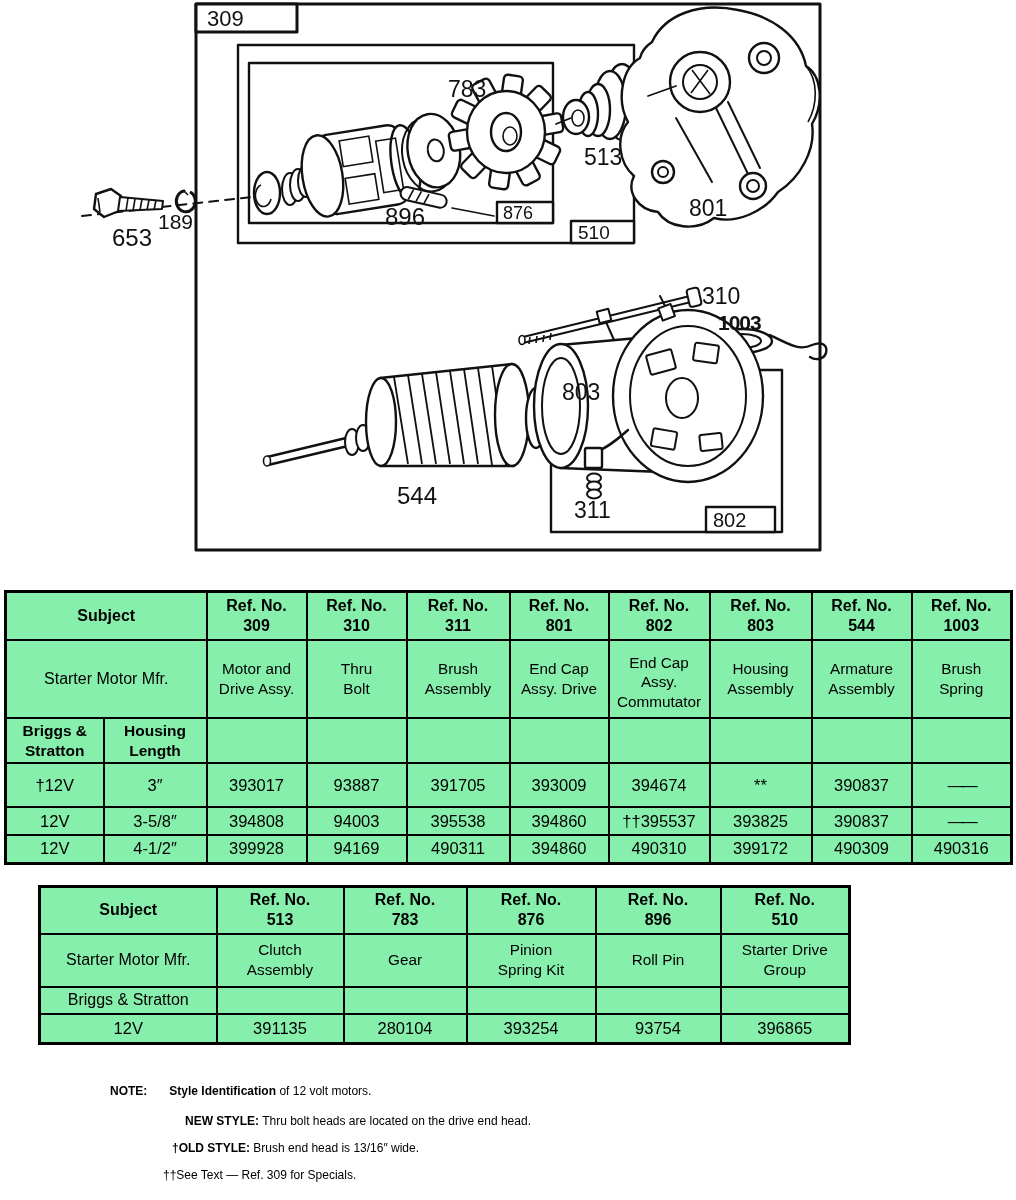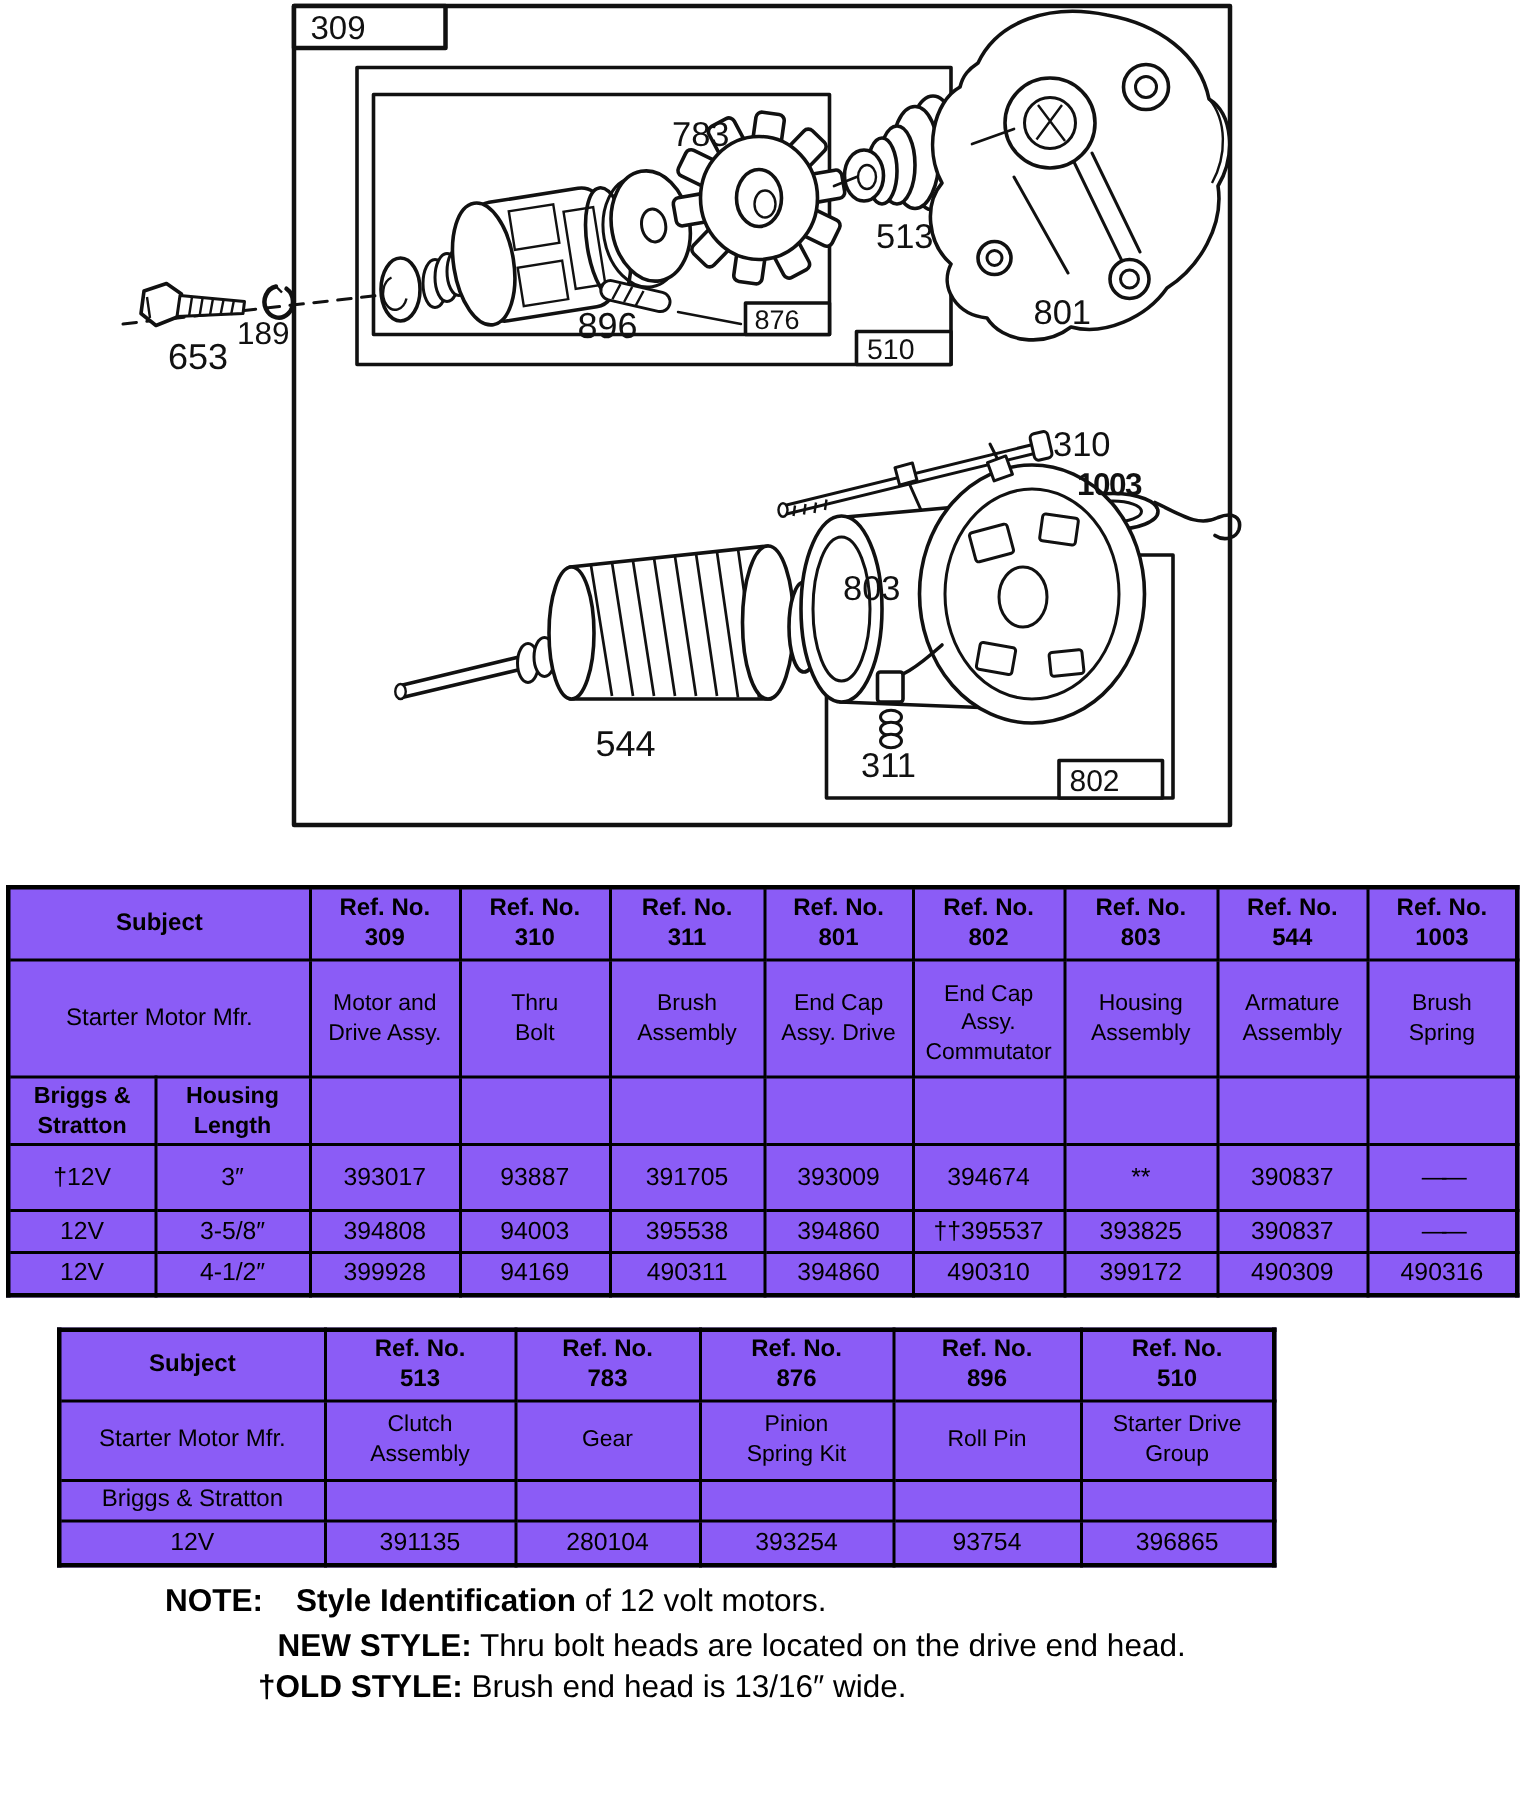--- a/index.html
+++ b/index.html
@@ -3,33 +3,33 @@
 <meta charset="utf-8">
 <style>
   html,body{margin:0;padding:0;background:#fff;}
   .page{position:relative;width:1016px;height:1200px;background:#fff;overflow:hidden;
         font-family:"Liberation Sans","DejaVu Sans",sans-serif;color:#000;}
   svg.diagram{position:absolute;left:0;top:0;}
   svg.diagram text{font-family:"Liberation Sans","DejaVu Sans",sans-serif;fill:#111;}
   svg .sk{stroke:#111;fill:none;stroke-width:2.4;stroke-linecap:round;stroke-linejoin:round;}
   svg .skf{stroke:#111;fill:#fff;stroke-width:2.4;stroke-linejoin:round;}
   svg .thin{stroke:#111;fill:none;stroke-width:1.6;}
-  table.parts{position:absolute;border-collapse:collapse;table-layout:fixed;background:#8b5cf6;}
+  table.parts{position:absolute;border-collapse:collapse;table-layout:fixed;background:#86efac;}
   table.parts td{border:2px solid #000;text-align:center;vertical-align:middle;
                  padding:0 2px;overflow:hidden;}
   #table1{left:4px;top:590px;width:1006px;border:3px solid #000;}
   #table2{left:38px;top:885px;width:810px;border:3px solid #000;}
   td.hdr{font-weight:700;font-size:16px;line-height:1.25;}
   td.desc{font-size:15.3px;line-height:1.3;vertical-align:bottom;padding-bottom:5px;}
   td.val{font-size:16.5px;}
   td.mfr1{text-align:right;padding-right:8px;font-size:16px;vertical-align:bottom;padding-bottom:5px;}
   td.mfr2{font-size:16px;vertical-align:bottom;padding-bottom:5px;}
   td.brand{font-weight:700;font-size:15.5px;line-height:1.25;}
   td.brand2{font-size:16px;}
-  .note{position:absolute;font-size:21px;white-space:nowrap;}
+  .note{position:absolute;font-size:12px;white-space:nowrap;margin-top:28px;}
   .nb{font-weight:700;}
   .notegap{margin-right:22px;}
 </style>
 </head>
 <body>
 
 <div class="page">
 
 <svg class="diagram" width="1016" height="580" viewBox="0 0 1016 580">
 
@@ -433,14 +433,17 @@
   <span>of 12 volt motors.</span>
 </div>
 <div class="note" style="left:185px;top:1086px">
   <span class="nb">NEW STYLE:</span>
   <span>Thru bolt heads are located on the drive end head.</span>
 </div>
 <div class="note" style="left:172px;top:1113px">
   <span class="nb">†OLD STYLE:</span>
   <span>Brush end head is 13/16″ wide.</span>
 </div>
-
+<div class="note" style="left:163px;top:1140px">
+  <span>††See Text — Ref. 309 for Specials.</span>
 </div>
 
+</div>
+
 </body></html>

